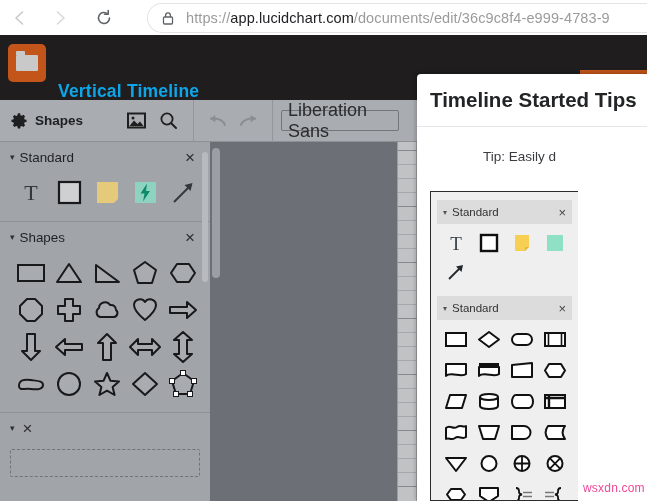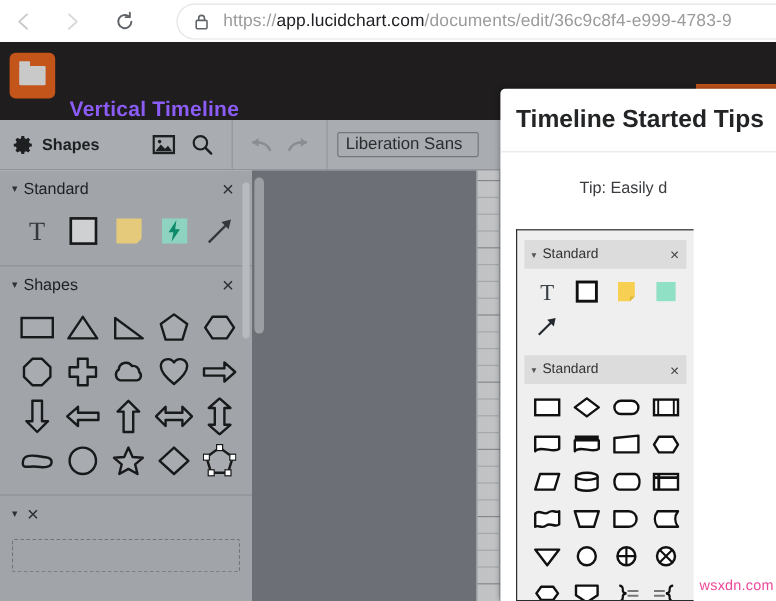--- a/index.html
+++ b/index.html
@@ -40,21 +40,21 @@
   .logo .folder {
     position:absolute; left:8px; top:11px; width:22px; height:16px;
     background:#c9c9c9; border-radius:1px;
   }
   .logo .folder:before {
     content:""; position:absolute; left:0; top:-4px; width:9px; height:4px;
     background:#c9c9c9; border-radius:1px 1px 0 0;
   }
   .doc-title {
     position:absolute; left:58px; top:46px;
-    font-size:17.5px; font-weight:bold; color:#8b5cf6; letter-spacing:.2px;
+    font-size:17.5px; font-weight:bold; color:#0ea5e9; letter-spacing:.2px;
   }
   .menubar {
     position:absolute; left:58px; top:71px;
     display:flex; gap:15px; font-size:13.2px; color:#d6d6d6; font-weight:bold;
   }
   .menubar span { cursor:default; white-space:nowrap; }
   .try-paid {
     position:absolute; left:580px; top:35px; width:67px; height:31px;
     background:#c3541a; display:flex; align-items:center; padding-left:12px;
   }
@@ -70,22 +70,22 @@
   }
   .tb-group { display:flex; align-items:center; height:42px; }
   .tb-sep { width:1px; height:42px; background:#93979d; }
   .gear { width:18px; height:18px; margin-left:10px; }
   .tb-label { font-size:13.5px; font-weight:bold; color:#1d1f21; margin-left:7px; }
   .tb-icon { width:26px; height:26px; display:flex; align-items:center; justify-content:center; }
   .undo-redo { display:flex; gap:6px; padding:0 10px; }
   .font-box {
     width:118px; height:21px; background:#a9adb2;
     border:1px solid #73777c; border-radius:2px;
-    display:flex; align-items:flex-start; padding-left:6px;
-    font-size:14px; color:#2a2c2e; margin-left:8px;
+    display:flex; align-items:center; padding-left:6px;
+    font-size:18px; color:#2a2c2e; margin-left:8px;
   }
 
   
   .sidebar {
     position:absolute; left:0; top:142px; width:210px; height:359px;
     background:#a1a5aa; overflow:hidden;
   }
   .sb-scroll {
     position:absolute; right:2px; top:10px; width:6px; height:130px;
     background:#b7babe; border-radius:3px;

